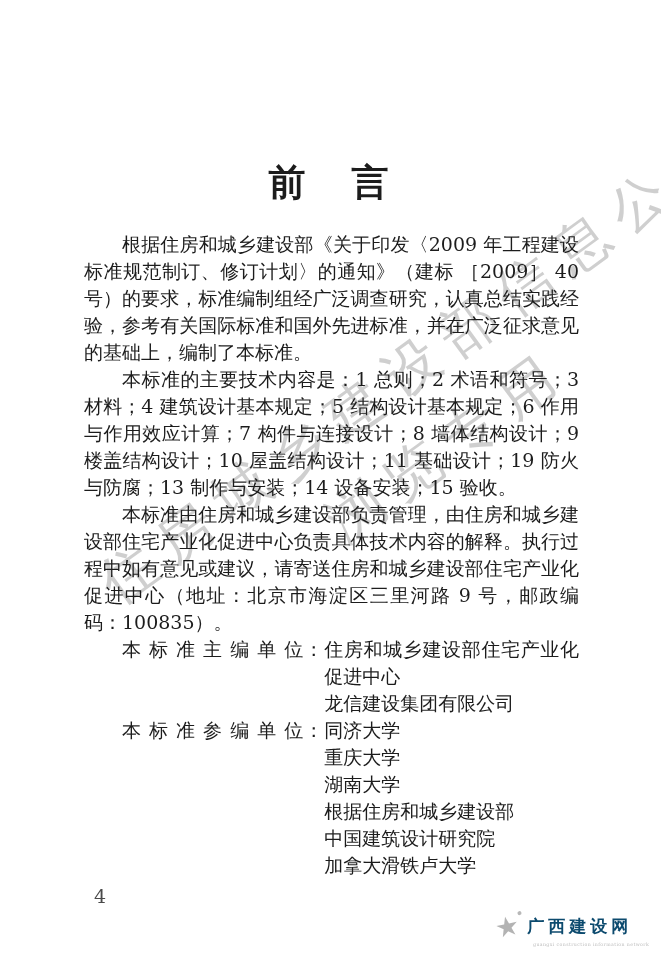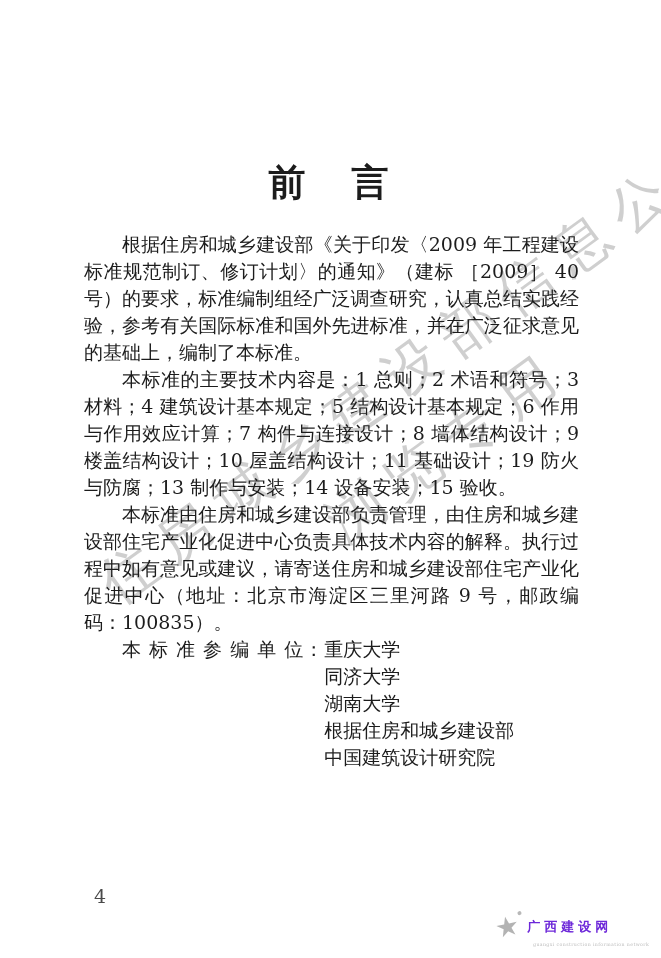--- a/index.html
+++ b/index.html
@@ -82,24 +82,24 @@
     position:relative;
     flex:0 0 auto;
   }
   .star-icon .star-dot{
     position:absolute;
     top:1px;right:-5px;
     width:4px;height:4px;border-radius:50%;
     background:#b8b8b8;
   }
   .logo-name{
-    font-size:13px;
+    font-size:17px;
     font-weight:bold;
     letter-spacing:4px;
-    color:#6d28d9;
+    color:#0c4a6e;
     margin-left:8px;
     white-space:nowrap;
   }
   .logo-tagline{
     font-size:6px;
     transform:scale(0.78);
     transform-origin:left top;
     color:#bdbdbd;
     margin-left:38px;
     margin-top:1px;
@@ -115,29 +115,37 @@
   <div class="wm-line wm-1">住房城乡建设部信息公开</div>
   <div class="wm-line wm-2">浏览专用</div>
 
   <div class="doc-title">前言</div>
 
   <div class="content">
     <p>根据住房和城乡建设部《关于印发〈2009 年工程建设标准规范制订、修订计划〉的通知》（建标 ［2009］ 40 号）的要求，标准编制组经广泛调查研究，认真总结实践经验，参考有关国际标准和国外先进标准，并在广泛征求意见的基础上，编制了本标准。</p>
     <p>本标准的主要技术内容是：1 总则；2 术语和符号；3 材料；4 建筑设计基本规定；5 结构设计基本规定；6 作用与作用效应计算；7 构件与连接设计；8 墙体结构设计；9 楼盖结构设计；10 屋盖结构设计；11 基础设计；19 防火与防腐；13 制作与安装；14 设备安装；15 验收。</p>
     <p>本标准由住房和城乡建设部负责管理，由住房和城乡建设部住宅产业化促进中心负责具体技术内容的解释。执行过程中如有意见或建议，请寄送住房和城乡建设部住宅产业化促进中心（地址：北京市海淀区三里河路 9 号，邮政编码：100835）。</p>
 
+    <div class="editor-block">
+      <div class="editor-label">本 标 准 主 编 单 位：</div>
+      <div class="editor-units">
+        <div class="unit">住房和城乡建设部住宅产业化促进中心</div>
+        <div class="unit">龙信建设集团有限公司</div>
+      </div>
+    </div>
 
     <div class="editor-block">
       <div class="editor-label">本 标 准 参 编 单 位：</div>
       <div class="editor-units">
+        <div class="unit">同济大学</div>
         <div class="unit">重庆大学</div>
-        <div class="unit">同济大学</div>
         <div class="unit">湖南大学</div>
         <div class="unit">根据住房和城乡建设部</div>
         <div class="unit">中国建筑设计研究院</div>
+        <div class="unit">加拿大滑铁卢大学</div>
       </div>
     </div>
   </div>
 
   <div class="page-number">4</div>
 
   <div class="footer-logo">
     <div class="logo-row">
       <span class="star-icon"><span>★</span><span class="star-dot"></span></span>
       <span class="logo-name">广西建设网</span>

